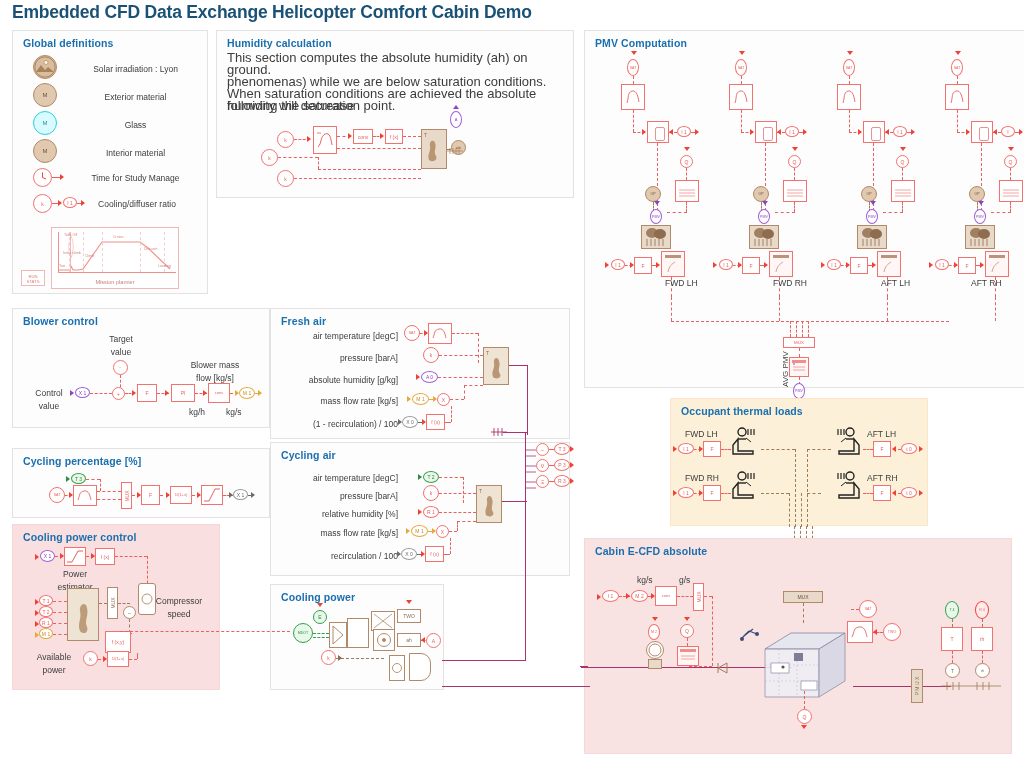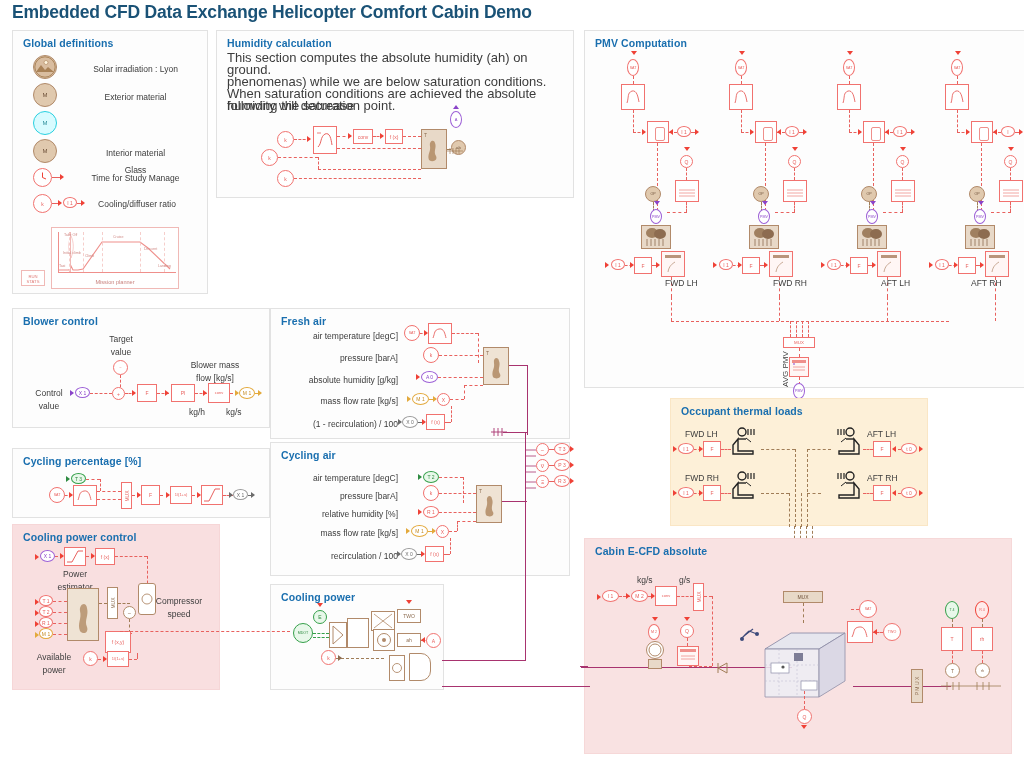--- a/index.html
+++ b/index.html
@@ -140,21 +140,21 @@
     <div class="lbl" style="left:55px;top:33px;width:135px;text-align:center;">Solar irradiation : Lyon</div>
 
     <div class="circ brown" style="left:20px;top:52px;width:24px;height:24px;">
       <span style="font-size:6px;">M</span>
     </div>
     <div class="lbl" style="left:55px;top:61px;width:135px;text-align:center;">Exterior material</div>
 
     <div class="circ cyan" style="left:20px;top:80px;width:24px;height:24px;">
       <span style="font-size:6px;">M</span>
     </div>
-    <div class="lbl" style="left:55px;top:89px;width:135px;text-align:center;margin-top:45px;">Glass</div>
+    <div class="lbl" style="left:55px;top:89px;width:135px;text-align:center;">Glass</div>
 
     <div class="circ brown" style="left:20px;top:108px;width:24px;height:24px;">
       <span style="font-size:6px;">M</span>
     </div>
     <div class="lbl" style="left:55px;top:117px;width:135px;text-align:center;">Interior material</div>
 
     <div class="circ" style="left:20px;top:137px;width:19px;height:19px;">
       <svg width="17" height="17" viewBox="0 0 17 17" style="position:absolute;left:0;top:0;">
         <line x1="8.5" y1="8.5" x2="8.5" y2="3.5" stroke="#ef4136" stroke-width="1"></line>
         <line x1="8.5" y1="8.5" x2="12" y2="10" stroke="#ef4136" stroke-width="1"></line>

